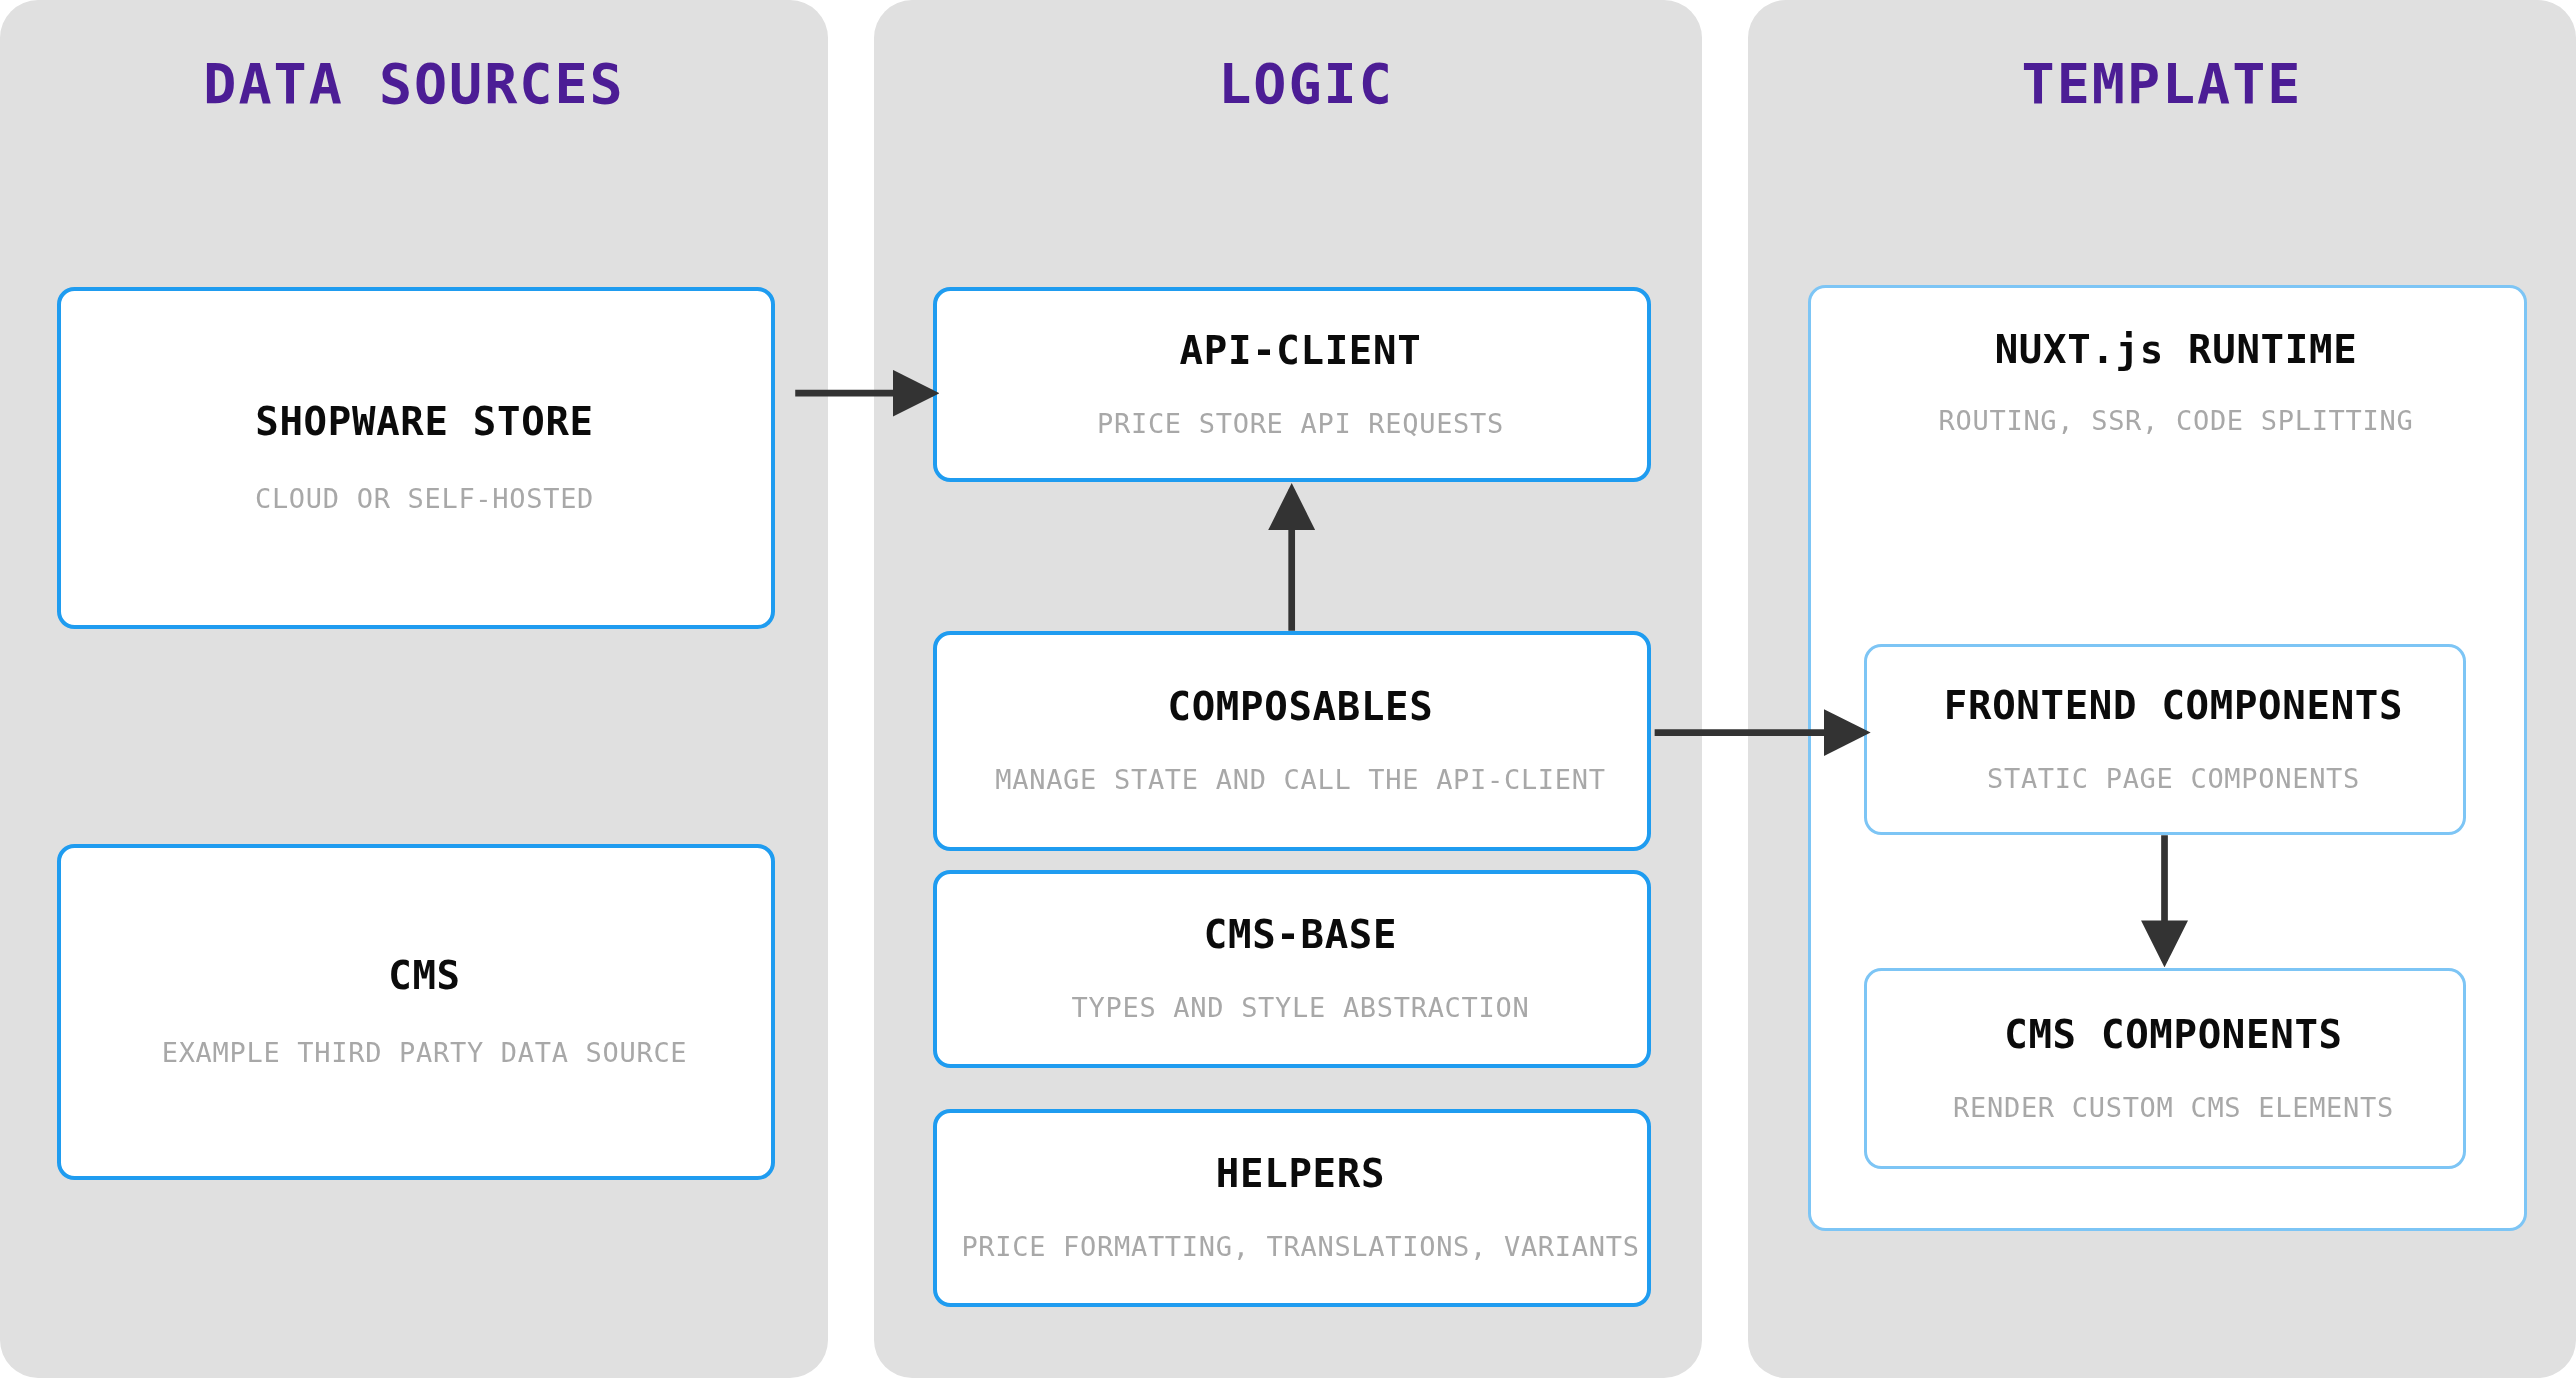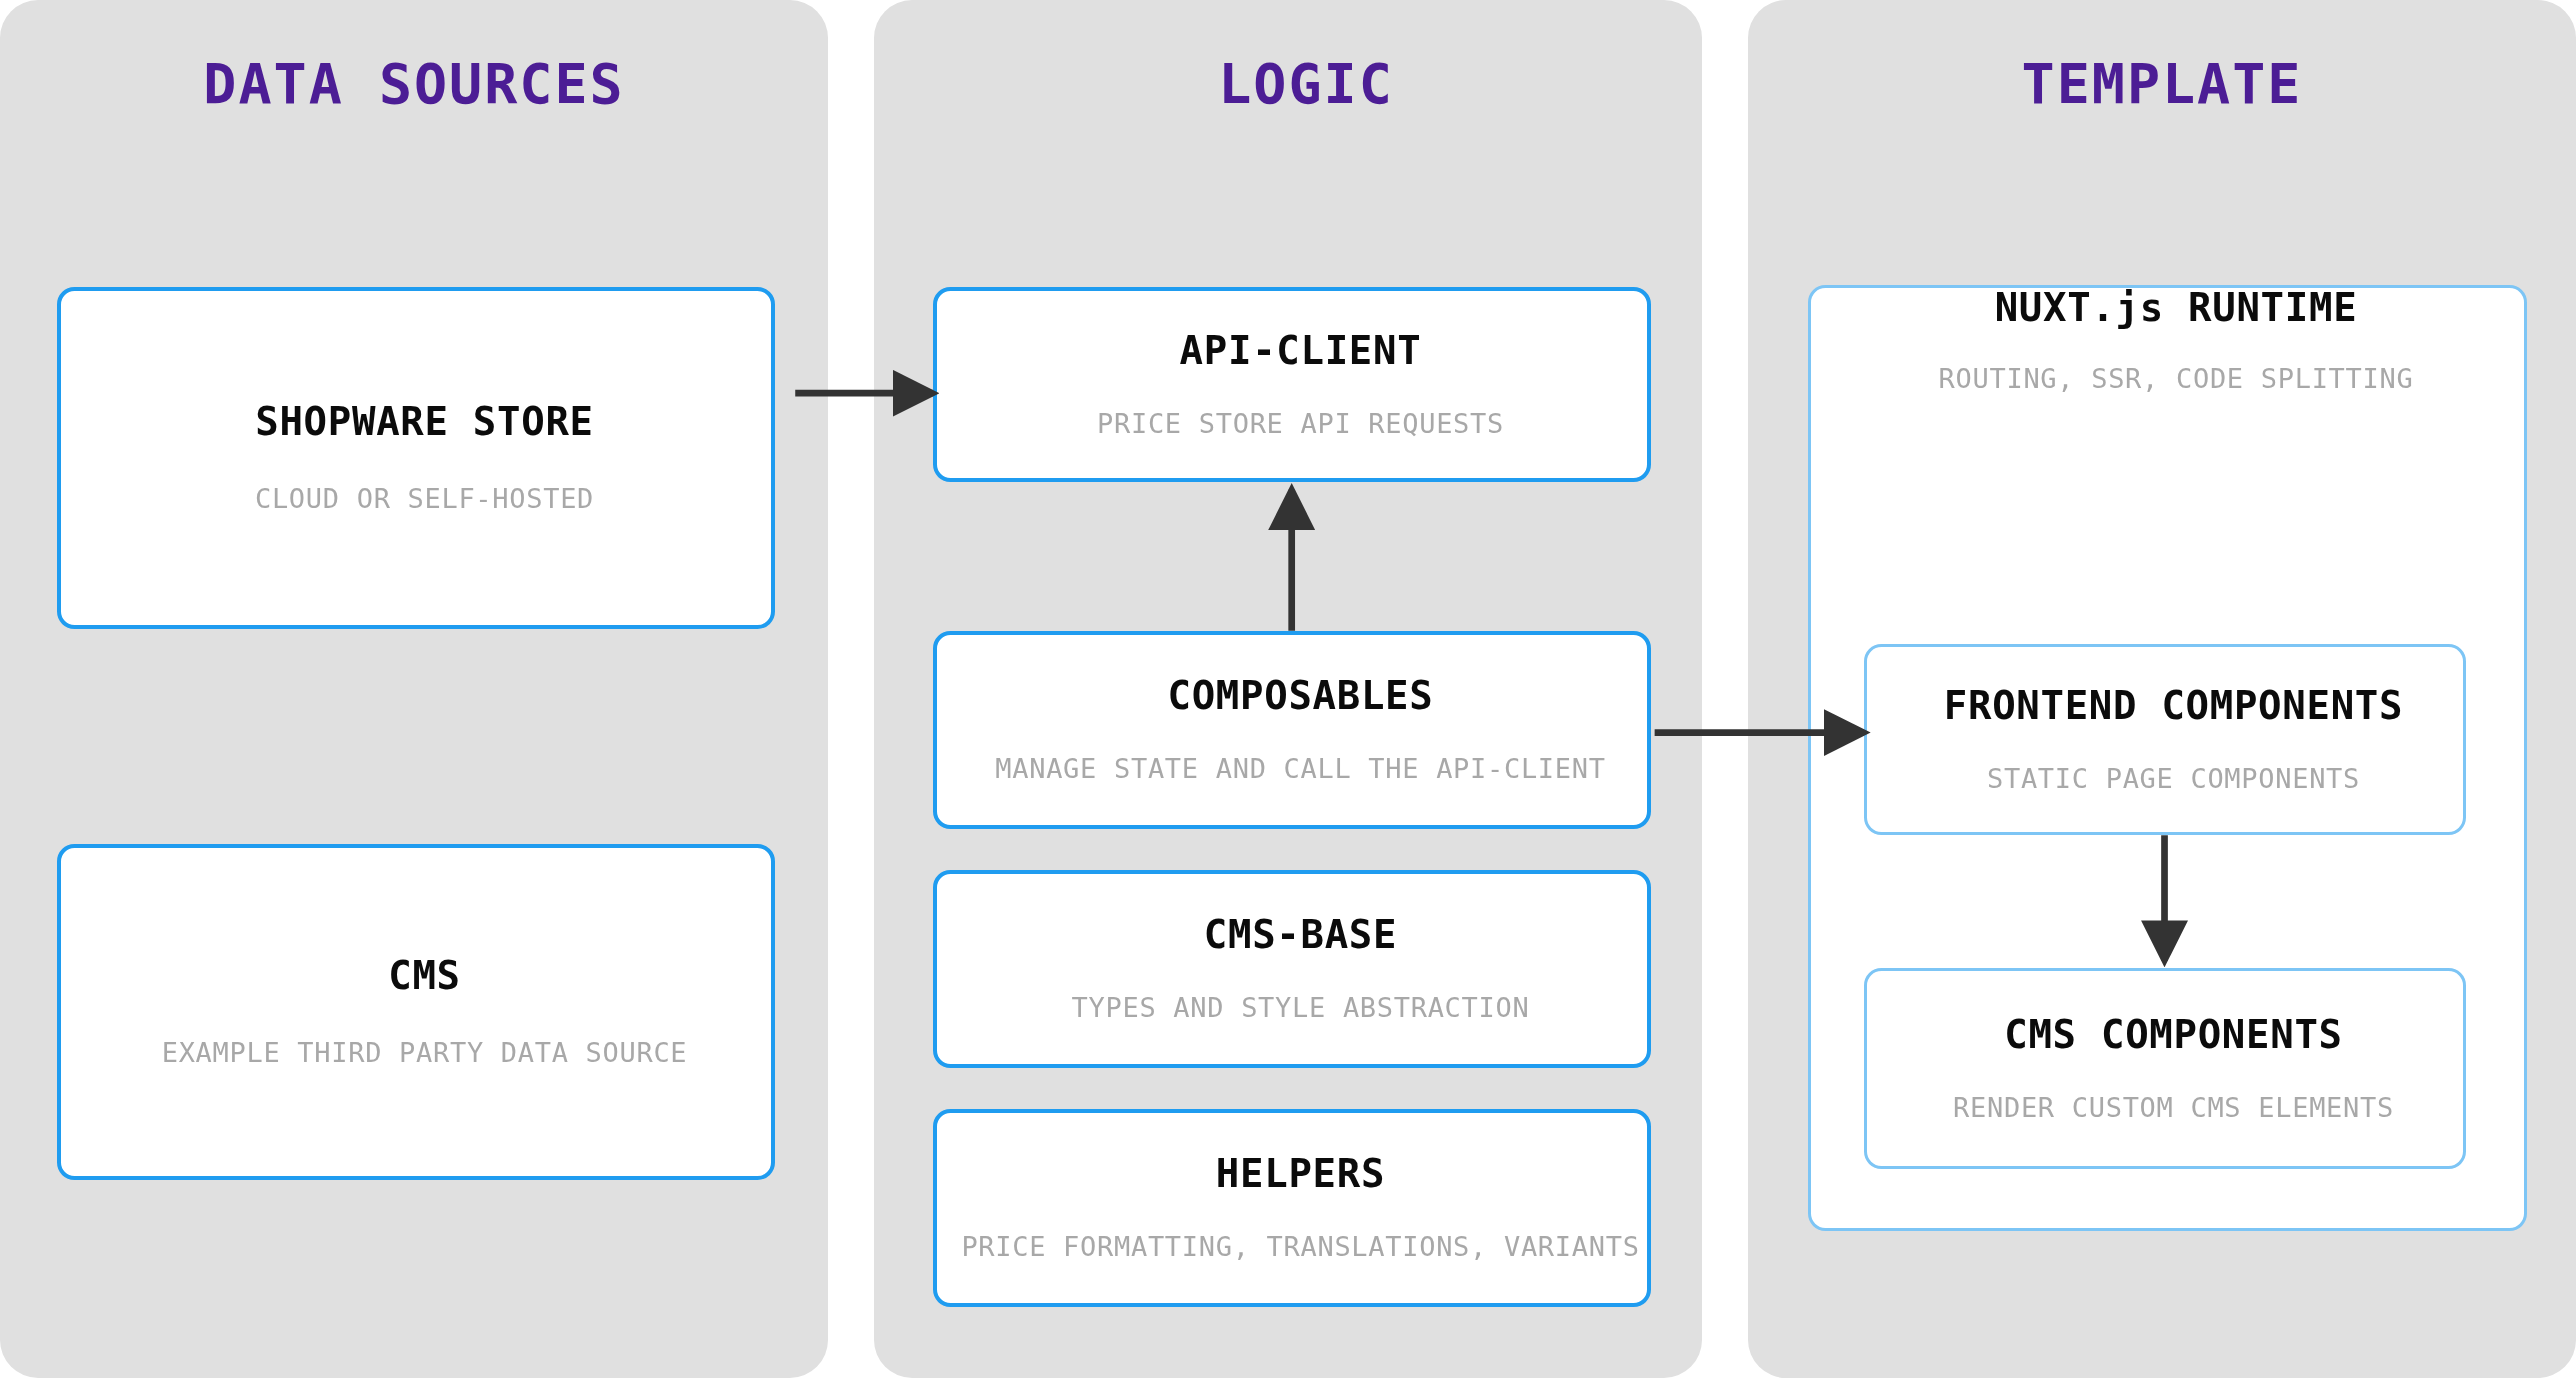--- a/index.html
+++ b/index.html
@@ -124,21 +124,21 @@
   <div class="panel" id="panel-logic">
     <div class="panel-title" id="title-logic">LOGIC</div>
   </div>
 
   <div class="card" style="left:933px; top:287px; width:718px; height:195px;">
     <div class="card-title">API-CLIENT</div>
     <div class="gap-md"></div>
     <div class="card-sub">PRICE STORE API REQUESTS</div>
   </div>
 
-  <div class="card" style="left:933px; top:631px; width:718px; height:198px;">
+  <div class="card" style="left:933px; top:631px; width:718px; height:220px;">
     <div class="card-title">COMPOSABLES</div>
     <div class="gap-md"></div>
     <div class="card-sub">MANAGE STATE AND CALL THE API-CLIENT</div>
   </div>
 
   <div class="card" style="left:933px; top:870px; width:718px; height:198px;">
     <div class="card-title">CMS-BASE</div>
     <div class="gap-md"></div>
     <div class="card-sub">TYPES AND STYLE ABSTRACTION</div>
   </div>
@@ -147,21 +147,21 @@
     <div class="card-title">HELPERS</div>
     <div class="gap-md"></div>
     <div class="card-sub">PRICE FORMATTING, TRANSLATIONS, VARIANTS</div>
   </div>
 
   <div class="panel" id="panel-tmpl">
     <div class="panel-title" id="title-tmpl">TEMPLATE</div>
   </div>
 
   <div class="card light outer" style="left:1808px; top:285px; width:719px; height:946px;">
-    <div class="card-title" style="">NUXT.js RUNTIME</div>
+    <div class="card-title" style="margin-top:42px;">NUXT.js RUNTIME</div>
     <div class="card-sub" style="margin-top:36px;">ROUTING, SSR, CODE SPLITTING</div>
   </div>
 
   <div class="card light" style="left:1864px; top:644px; width:602px; height:191px;align-items:center;">
     <div class="card-title">FRONTEND COMPONENTS</div>
     <div class="gap-md"></div>
     <div class="card-sub">STATIC PAGE COMPONENTS</div>
   </div>
 
   <div class="card light" style="left:1864px; top:968px; width:602px; height:201px;">

